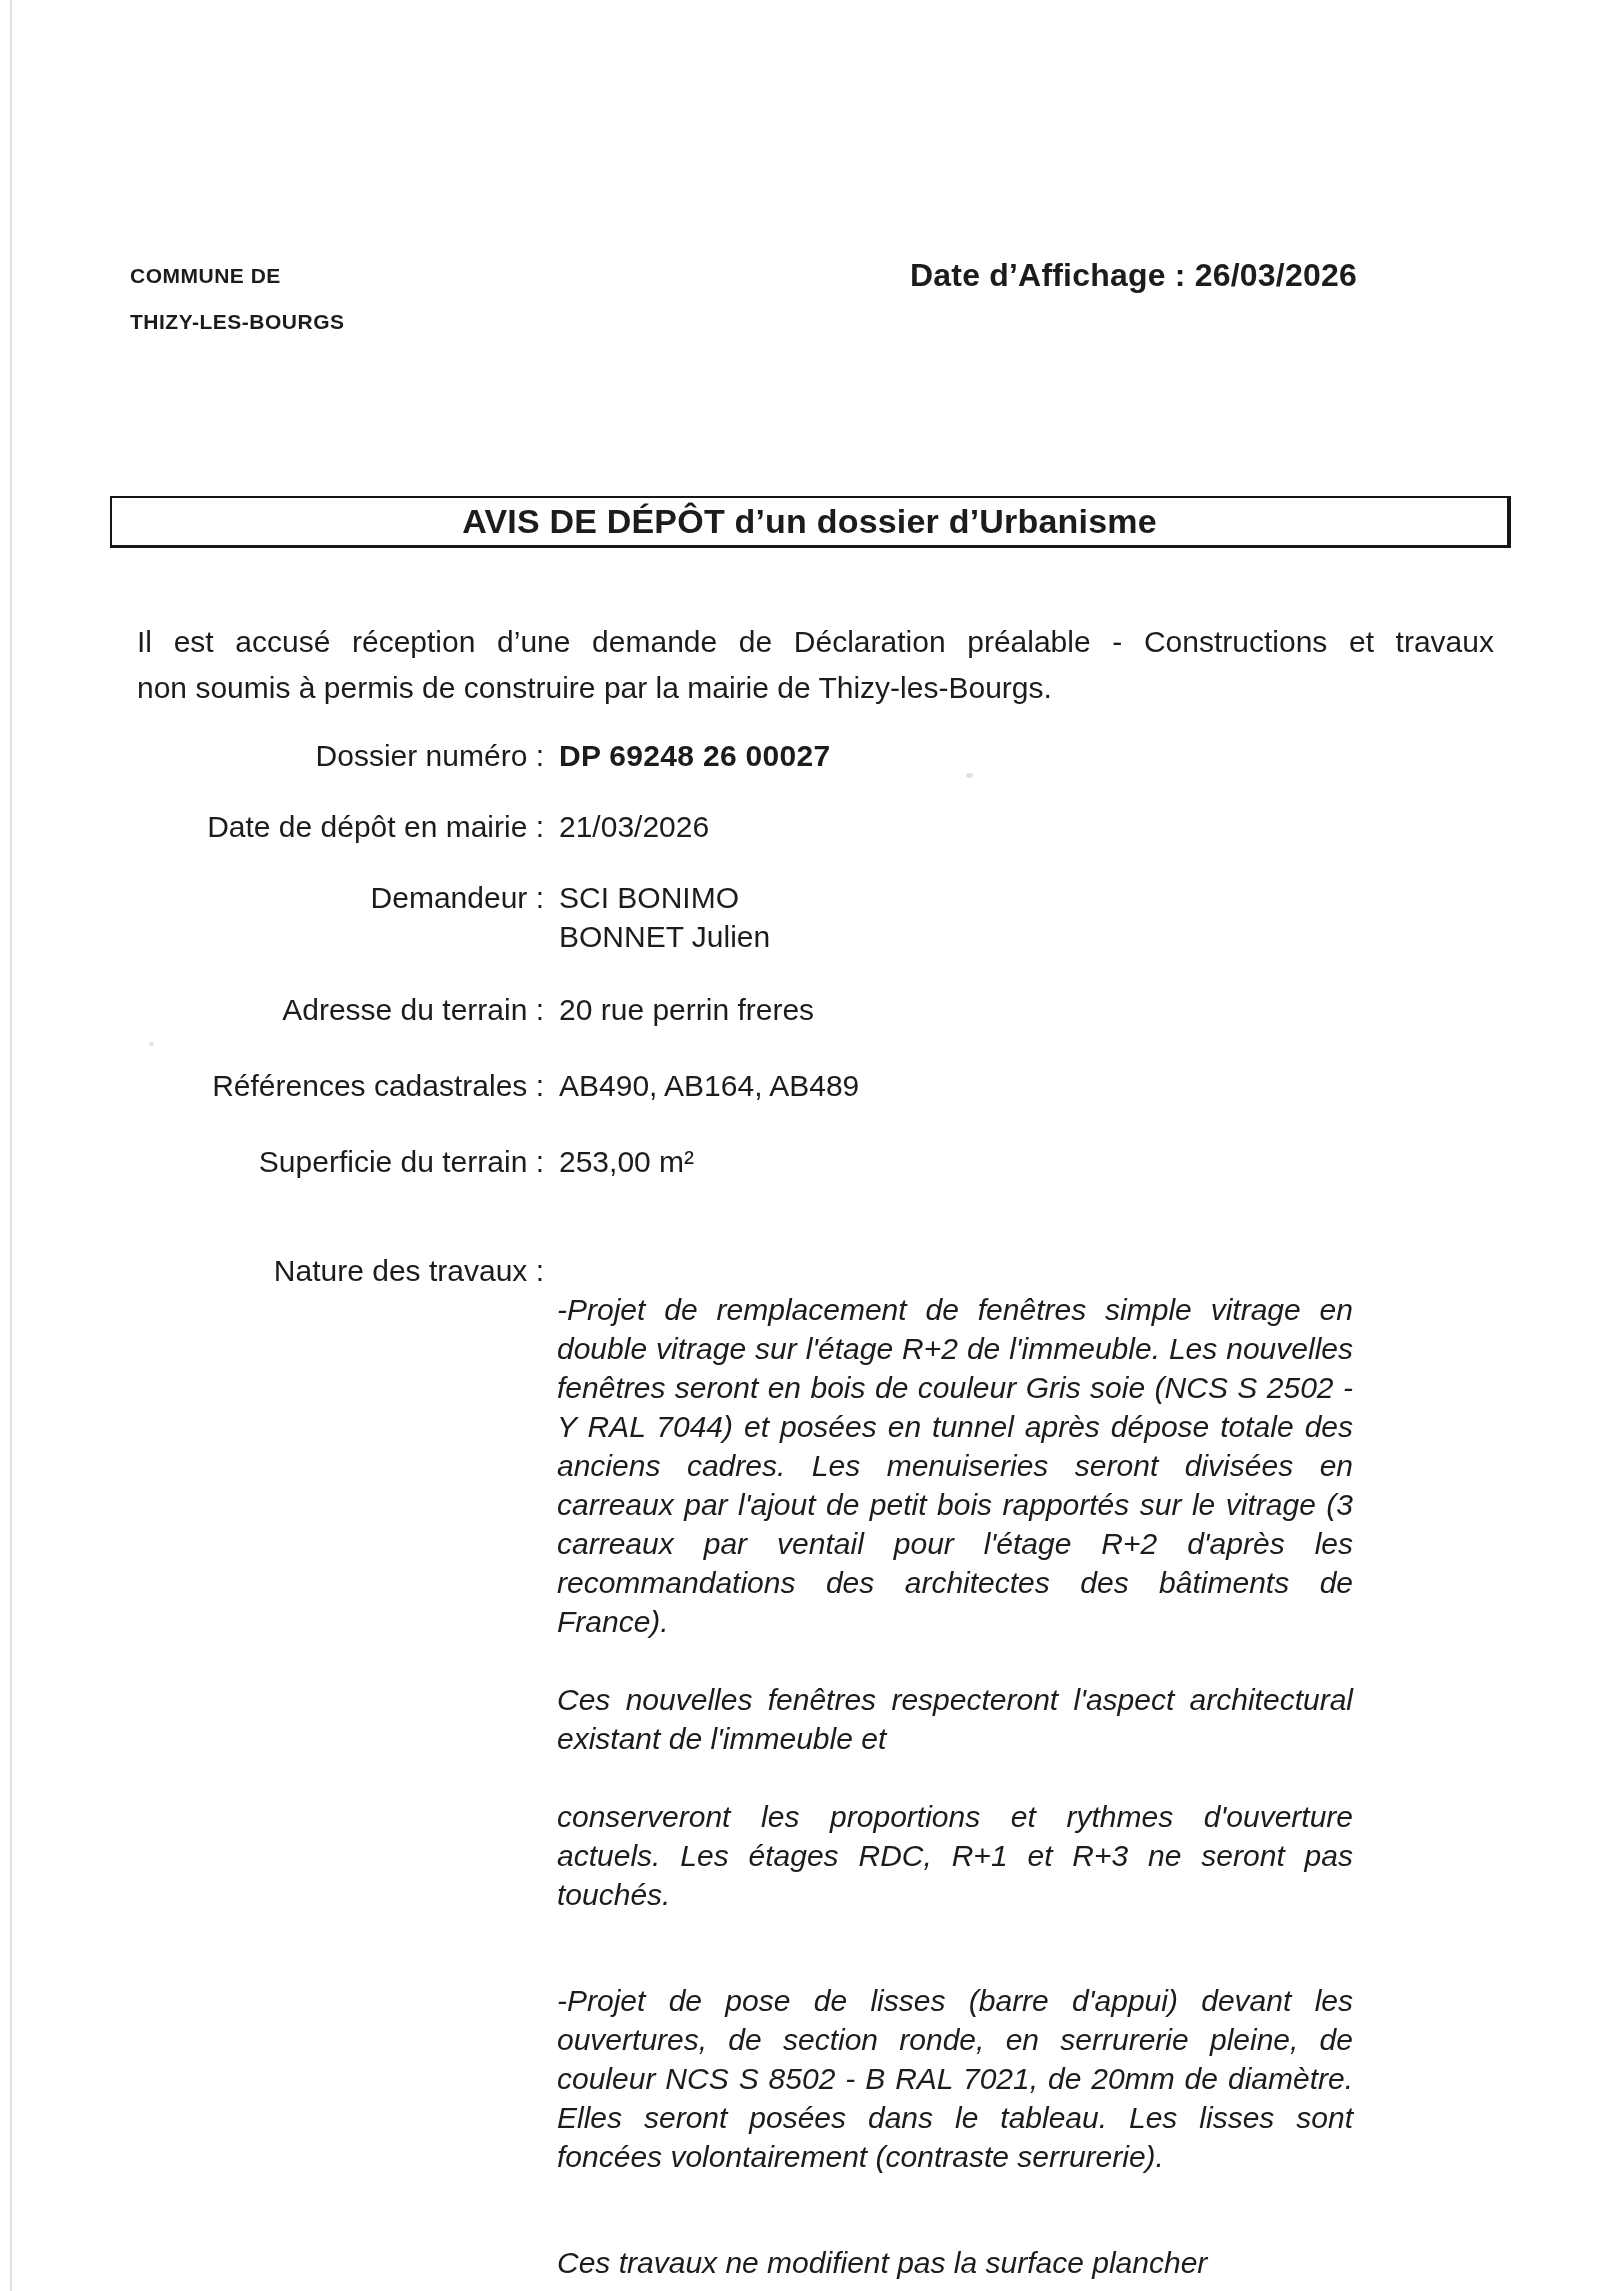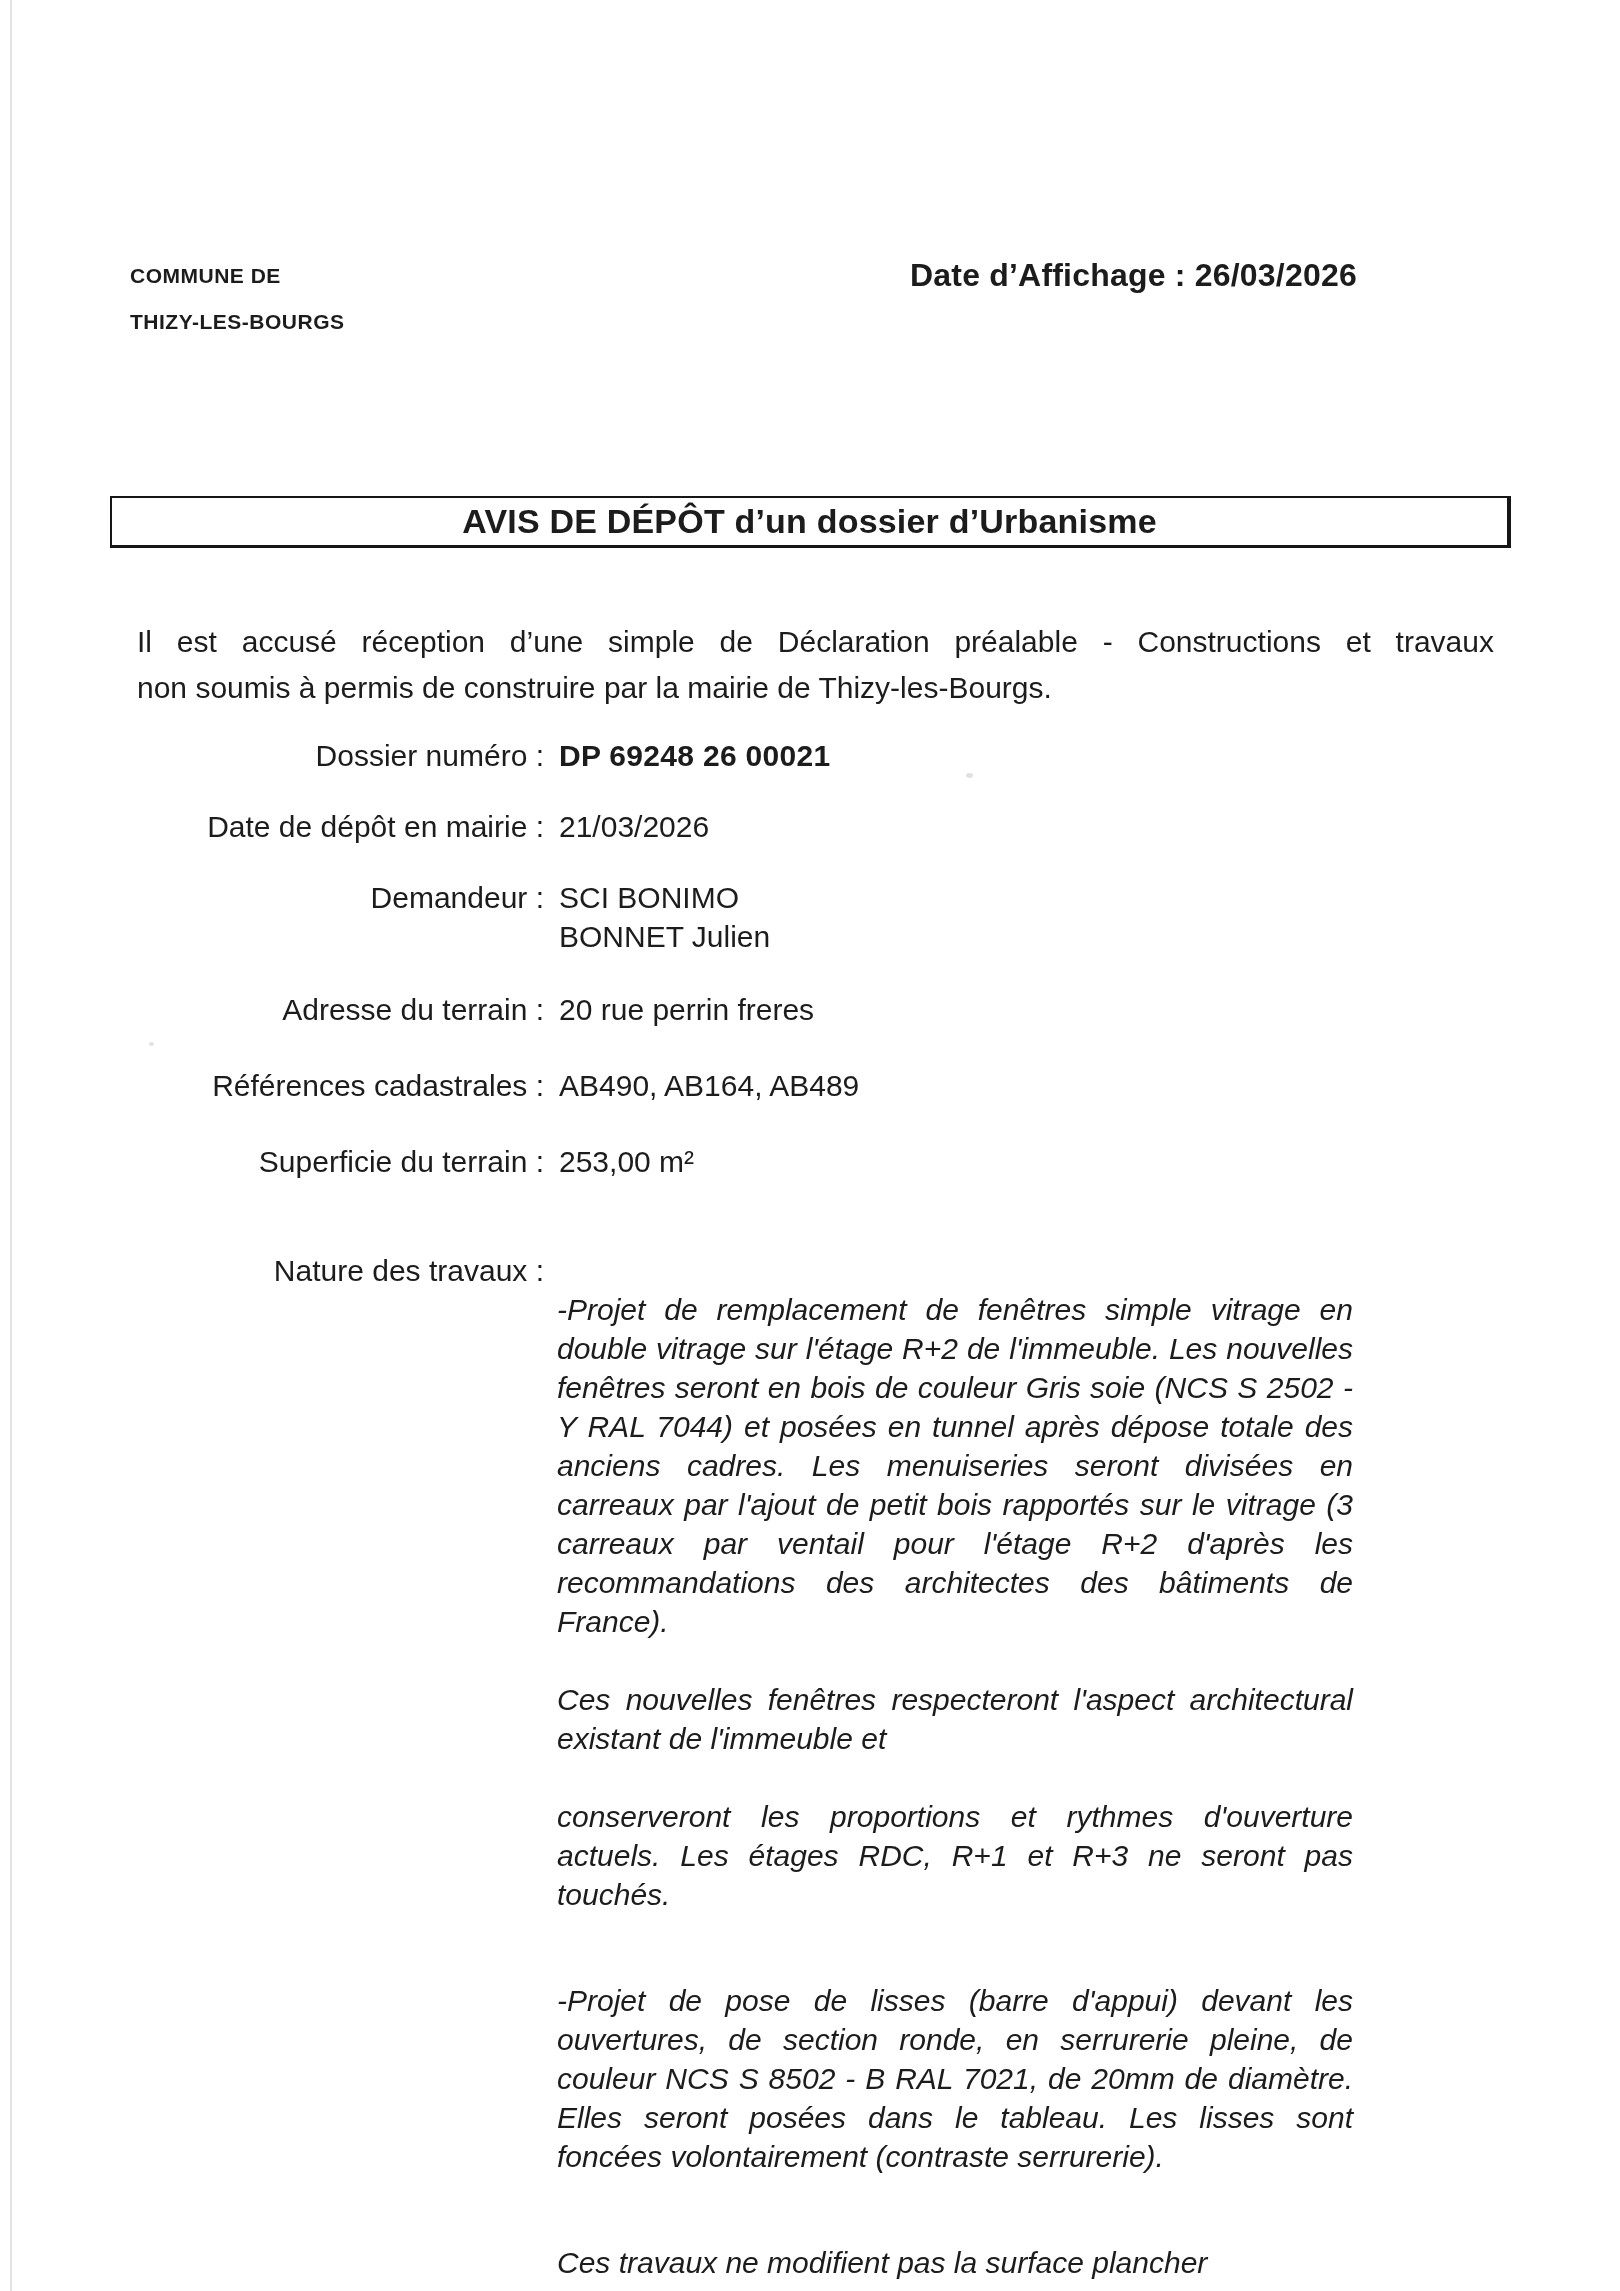--- a/index.html
+++ b/index.html
@@ -57,27 +57,27 @@
   <div class="hdr-left">COMMUNE DE
 THIZY-LES-BOURGS</div>
 
   <div class="hdr-right">Date d’Affichage : 26/03/2026</div>
 
   <div class="title-box">
     <span class="t">AVIS DE DÉPÔT d’un dossier d’Urbanisme</span>
   </div>
 
   <div class="intro">
-    <span class="l1">Il est accusé réception d’une simple de Déclaration préalable - Constructions et travaux</span>
+    <span class="l1">Il est accusé réception d’une demande de Déclaration préalable - Constructions et travaux</span>
     <span class="l2">non soumis à permis de construire par la mairie de Thizy-les-Bourgs.</span>
   </div>
 
   <div class="row r0">
     <span class="lbl">Dossier numéro :</span>
-    <span class="val bold">DP 69248 26 00021</span>
+    <span class="val bold">DP 69248 26 00027</span>
   </div>
 
   <div class="row r1">
     <span class="lbl">Date de dépôt en mairie :</span>
     <span class="val">21/03/2026</span>
   </div>
 
   <div class="row r2">
     <span class="lbl">Demandeur :</span>
     <span class="val">SCI BONIMO

